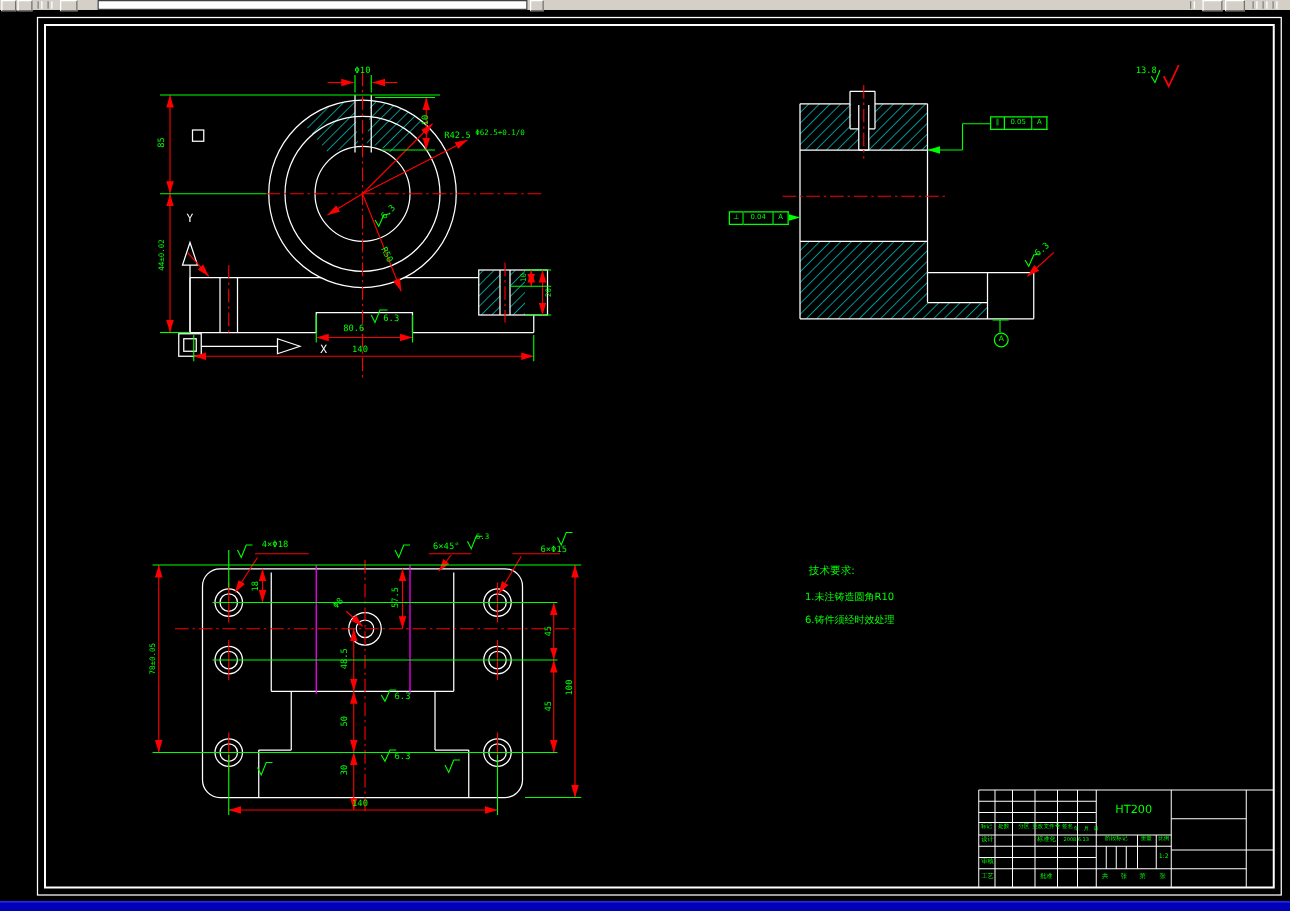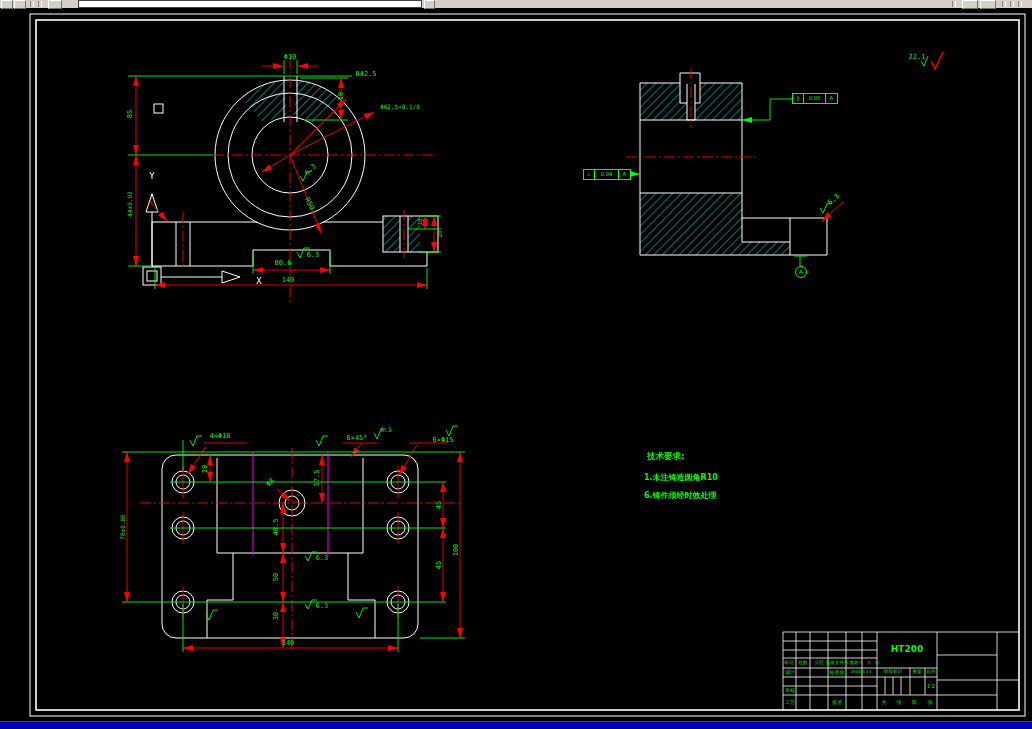--- a/index.html
+++ b/index.html
@@ -15,21 +15,21 @@
   
   .ann{position:absolute;white-space:pre;line-height:1;z-index:6;font-family:"DejaVu Sans Mono","DejaVu Sans",monospace}
   
   .fcf{position:absolute;display:flex;z-index:6}
   .fcf span{display:block;box-sizing:border-box;border:1px solid #00ff00;border-left:none;color:#00ff00;
             font-size:5.5px;line-height:9px;text-align:center;background:#000}
   .fcf span:first-child{border-left:1px solid #00ff00}
   #datum-circle{position:absolute;left:795px;top:266px;width:10px;height:10px;border:1px solid #00ff00;
             border-radius:50%;color:#00ff00;font-size:6px;line-height:10px;text-align:center;z-index:6}
   
-  #techreq span{position:absolute;color:#00ff00;font-weight:bold;white-space:pre;z-index:6}
+  #techreq span{position:absolute;color:#00ff00;font-weight:normal;white-space:pre;z-index:6}
   
   .tbt{position:absolute;color:#00ff00;transform:translate(-50%,-50%);white-space:nowrap;line-height:1;z-index:6}
 </style>
 </head>
 <body>
 
 <div id="toolbar">
   <div class="tbtn" style="left:1px;width:10px"></div>
   <div class="tbtn" style="left:14px;width:10px"></div>
   <div class="tsep" style="left:30px"></div>
@@ -225,33 +225,33 @@
     <path d="M783,668 H937 M783,677 H937 M783,686 H877 M783,695 H937"></path>
     <path d="M910,668 V695 M925,668 V695"></path>
     <path d="M885,677 V695 M893,677 V695 M901,677 V695"></path>
     <path d="M937,655 H997 M937,680 H1019 M937,695 H997"></path>
   </g>
 </svg>
 
 <div id="annotation-layer">
     <span class="ann" style="left: 290px; top: 57px; color: rgb(0, 255, 0); font-size: 7px; transform: translate(-50%, -50%);">Φ10</span>
     <span class="ann" style="left: 341px; top: 96px; color: rgb(0, 255, 0); font-size: 7px; transform: translate(-50%, -50%) rotate(-90deg);">10</span>
-    <span class="ann" style="left: 366px; top: 74px; color: rgb(0, 255, 0); font-size: 7px; transform: translate(-50%, -50%);">R42.5</span>
+    <span class="ann" style="left: 366px; top: 109px; color: rgb(0, 255, 0); font-size: 7px; transform: translate(-50%, -50%);">R42.5</span>
     <span class="ann" style="left: 400px; top: 107px; color: rgb(0, 255, 0); font-size: 6px; transform: translate(-50%, -50%);">Φ62.5+0.1/0</span>
     <span class="ann" style="left: 311px; top: 170px; color: rgb(0, 255, 0); font-size: 7px; transform: translate(-50%, -50%) rotate(-45deg);">6.3</span>
     <span class="ann" style="left: 309px; top: 204px; color: rgb(0, 255, 0); font-size: 7px; transform: translate(-50%, -50%) rotate(62deg);">R50</span>
     <span class="ann" style="left: 130px; top: 114px; color: rgb(0, 255, 0); font-size: 7px; transform: translate(-50%, -50%) rotate(-90deg);">85</span>
     <span class="ann" style="left: 130px; top: 204px; color: rgb(0, 255, 0); font-size: 6px; transform: translate(-50%, -50%) rotate(-90deg);">44±0.02</span>
     <span class="ann" style="left: 283px; top: 263px; color: rgb(0, 255, 0); font-size: 7px; transform: translate(-50%, -50%);">80.6</span>
     <span class="ann" style="left: 313px; top: 255px; color: rgb(0, 255, 0); font-size: 7px; transform: translate(-50%, -50%);">6.3</span>
     <span class="ann" style="left: 288px; top: 280px; color: rgb(0, 255, 0); font-size: 7px; transform: translate(-50%, -50%);">140</span>
     <span class="ann" style="left: 420px; top: 222px; color: rgb(0, 255, 0); font-size: 6px; transform: translate(-50%, -50%) rotate(-90deg);">10</span>
     <span class="ann" style="left: 440px; top: 234px; color: rgb(0, 255, 0); font-size: 6px; transform: translate(-50%, -50%) rotate(-90deg);">20</span>
     <span class="ann" style="left: 834px; top: 200px; color: rgb(0, 255, 0); font-size: 7px; transform: translate(-50%, -50%) rotate(-40deg);">6.3</span>
-    <span class="ann" style="left: 917px; top: 57px; color: rgb(0, 255, 0); font-size: 7px; transform: translate(-50%, -50%);">22.1</span>
+    <span class="ann" style="left: 917px; top: 57px; color: rgb(0, 255, 0); font-size: 7px; transform: translate(-50%, -50%);">13.8</span>
     <span class="ann" style="left: 220px; top: 436px; color: rgb(0, 255, 0); font-size: 7px; transform: translate(-50%, -50%); text-align: center;">4×Φ18</span>
     <span class="ann" style="left: 357px; top: 438px; color: rgb(0, 255, 0); font-size: 7px; transform: translate(-50%, -50%);">6×45°</span>
     <span class="ann" style="left: 386px; top: 430px; color: rgb(0, 255, 0); font-size: 6px; transform: translate(-50%, -50%);">6.3</span>
     <span class="ann" style="left: 443px; top: 440px; color: rgb(0, 255, 0); font-size: 7px; transform: translate(-50%, -50%);">6×Φ15</span>
     <span class="ann" style="left: 123px; top: 527px; color: rgb(0, 255, 0); font-size: 6px; transform: translate(-50%, -50%) rotate(-90deg);">78±0.05</span>
     <span class="ann" style="left: 205px; top: 469px; color: rgb(0, 255, 0); font-size: 7px; transform: translate(-50%, -50%) rotate(-90deg);">18</span>
     <span class="ann" style="left: 317px; top: 478px; color: rgb(0, 255, 0); font-size: 7px; transform: translate(-50%, -50%) rotate(-90deg);">57.5</span>
     <span class="ann" style="left: 271px; top: 483px; color: rgb(0, 255, 0); font-size: 7px; transform: translate(-50%, -50%) rotate(-45deg);">Φ8</span>
     <span class="ann" style="left: 276px; top: 527px; color: rgb(0, 255, 0); font-size: 7px; transform: translate(-50%, -50%) rotate(-90deg);">48.5</span>
     <span class="ann" style="left: 276px; top: 577px; color: rgb(0, 255, 0); font-size: 7px; transform: translate(-50%, -50%) rotate(-90deg);">50</span>
@@ -278,21 +278,21 @@
   <span style="width:12px">A</span>
 </div>
 <div class="fcf" style="left:583px;top:169px">
   <span style="width:12px">⊥</span>
   <span style="width:24px">0.04</span>
   <span style="width:12px">A</span>
 </div>
 <div id="datum-circle">A</div>
 
 <div id="titleblock-text">
-  <span class="tbt" style="left:907px;top:649px;font-size:9px;font-weight:bold">HT200</span>
+  <span class="tbt" style="left:907px;top:649px;font-size:9px;font-weight:normal">HT200</span>
   <span class="tbt" style="left:789px;top:663px;font-size:4.5px">标记</span>
   <span class="tbt" style="left:803px;top:663px;font-size:4.5px">处数</span>
   <span class="tbt" style="left:819px;top:663px;font-size:4.5px">分区</span>
   <span class="tbt" style="left:837px;top:663px;font-size:4.5px">更改文件号</span>
   <span class="tbt" style="left:854px;top:663px;font-size:4.5px">签名</span>
   <span class="tbt" style="left:869px;top:663px;font-size:4px">年、月、日</span>
   <span class="tbt" style="left:790px;top:672px;font-size:5px">设计</span>
   <span class="tbt" style="left:837px;top:672px;font-size:5px">标准化</span>
   <span class="tbt" style="left:861px;top:672px;font-size:4px">2008.6.13</span>
   <span class="tbt" style="left:790px;top:690px;font-size:5px">审核</span>

